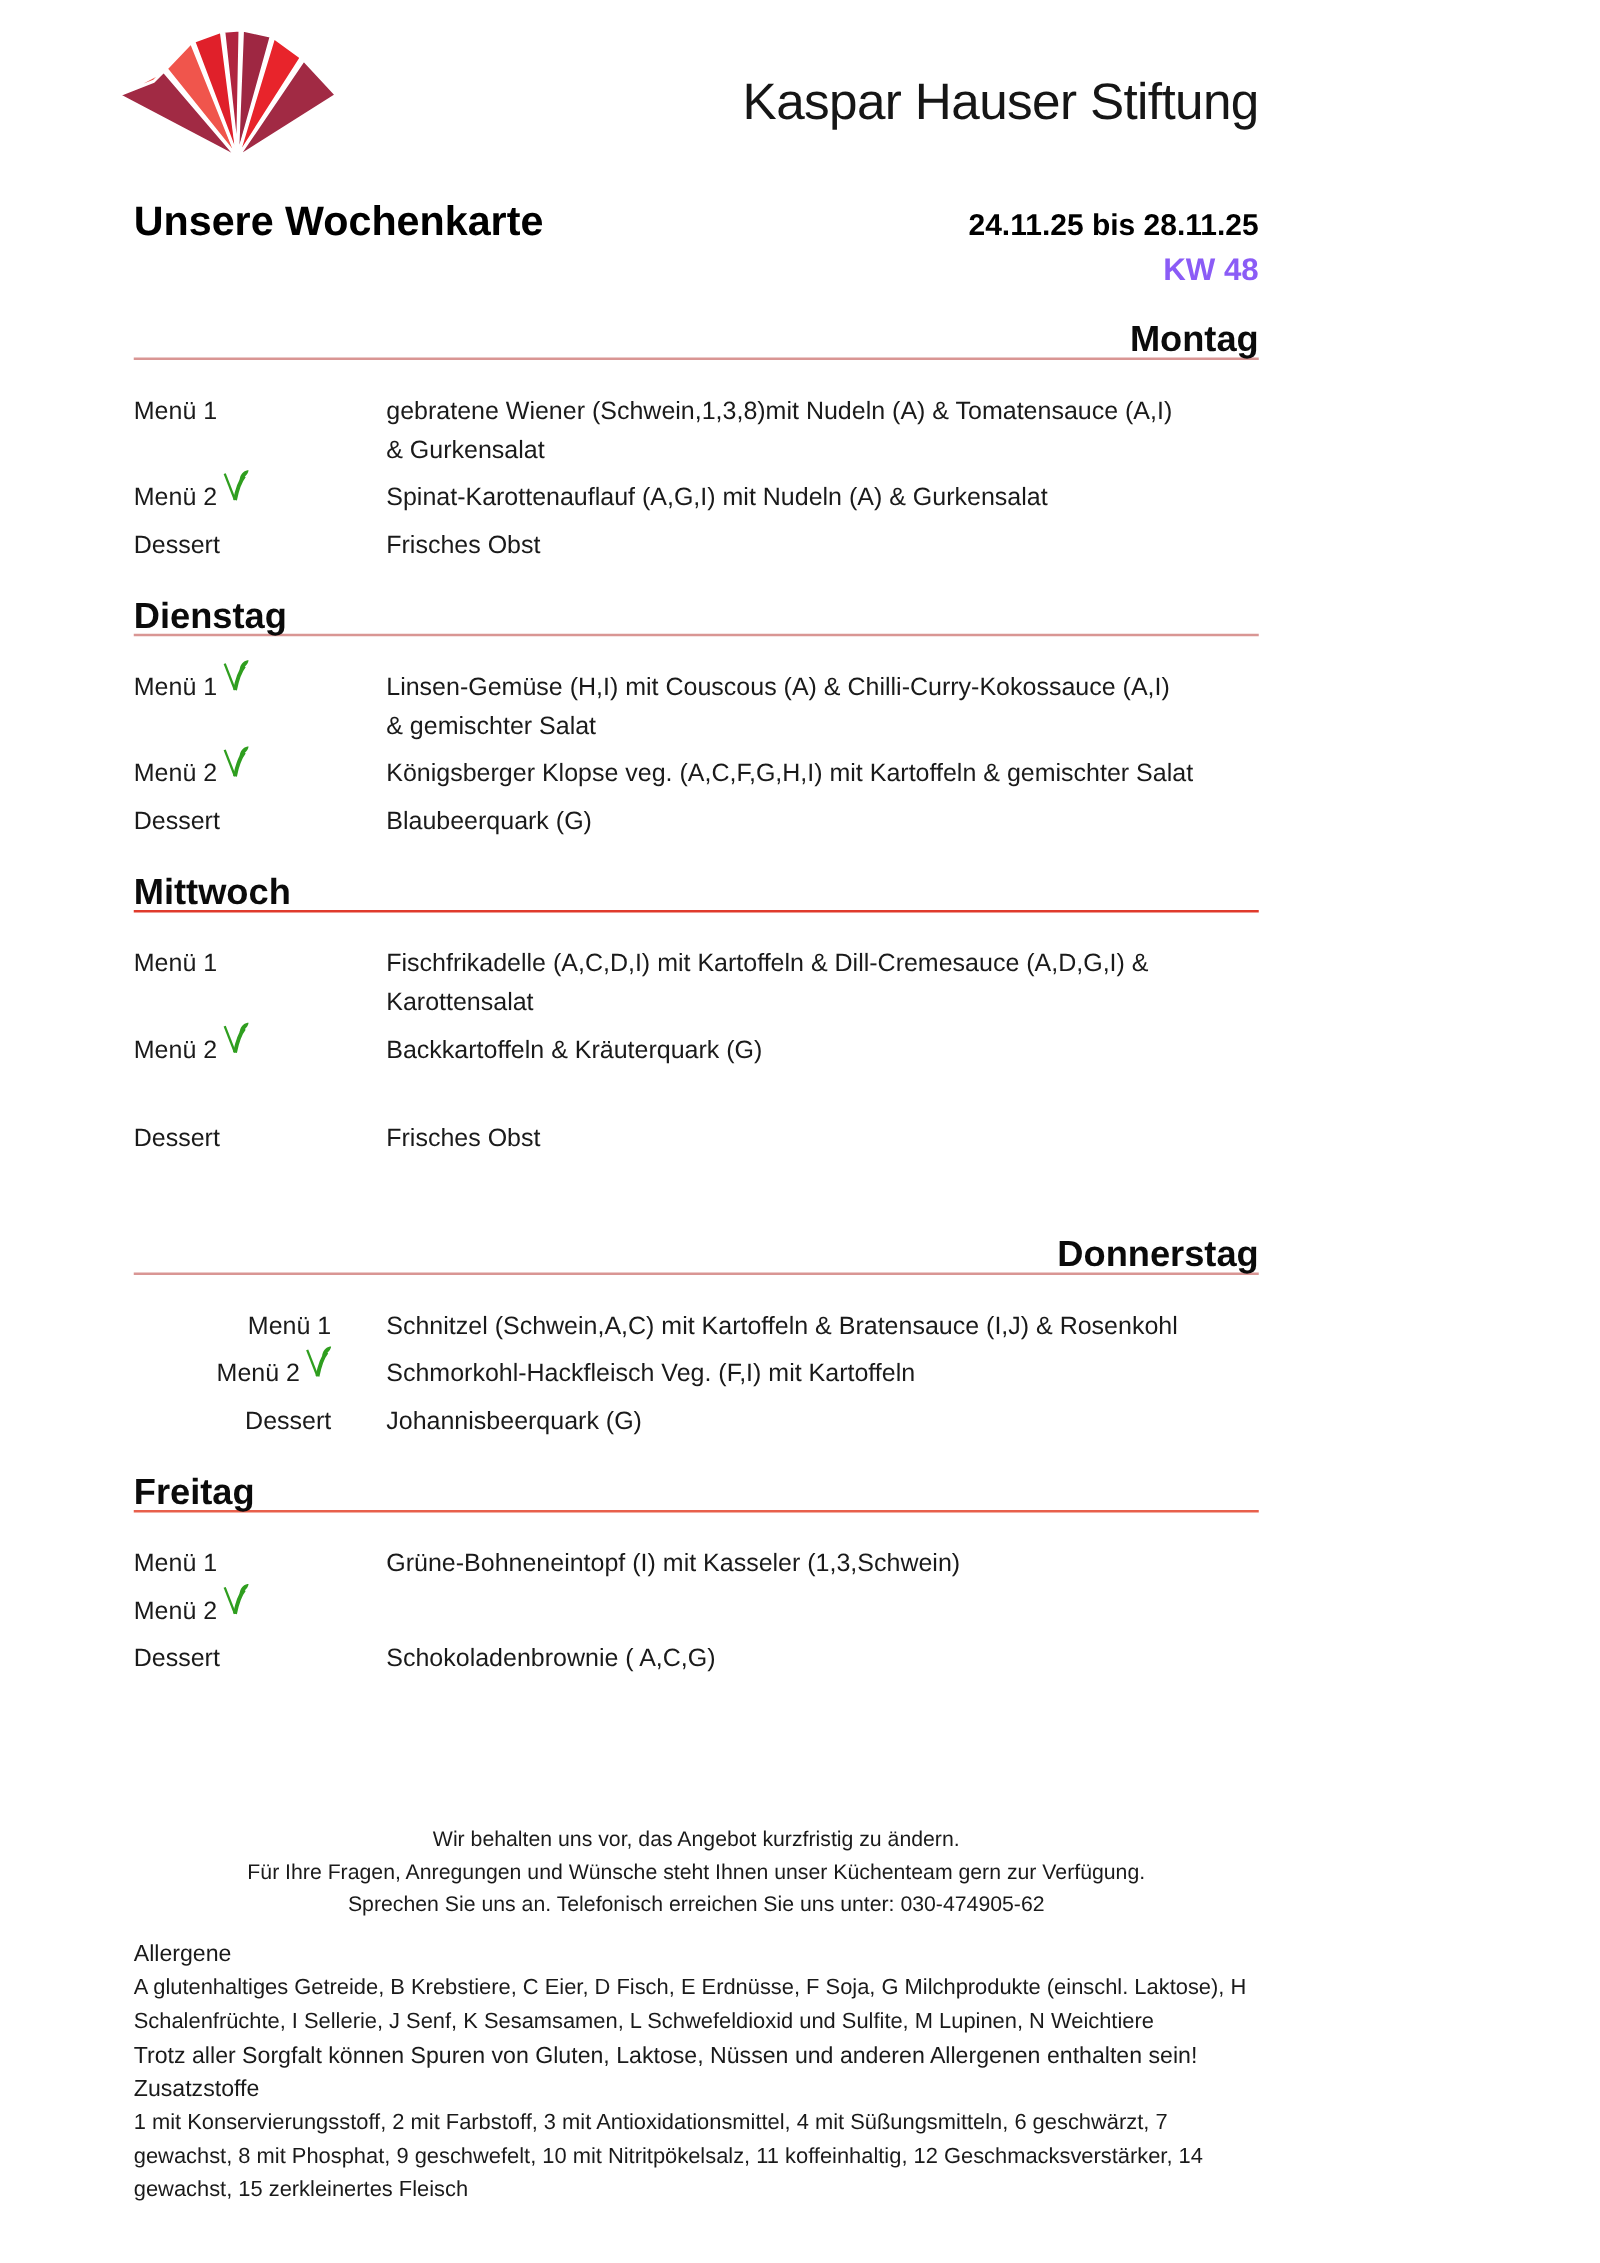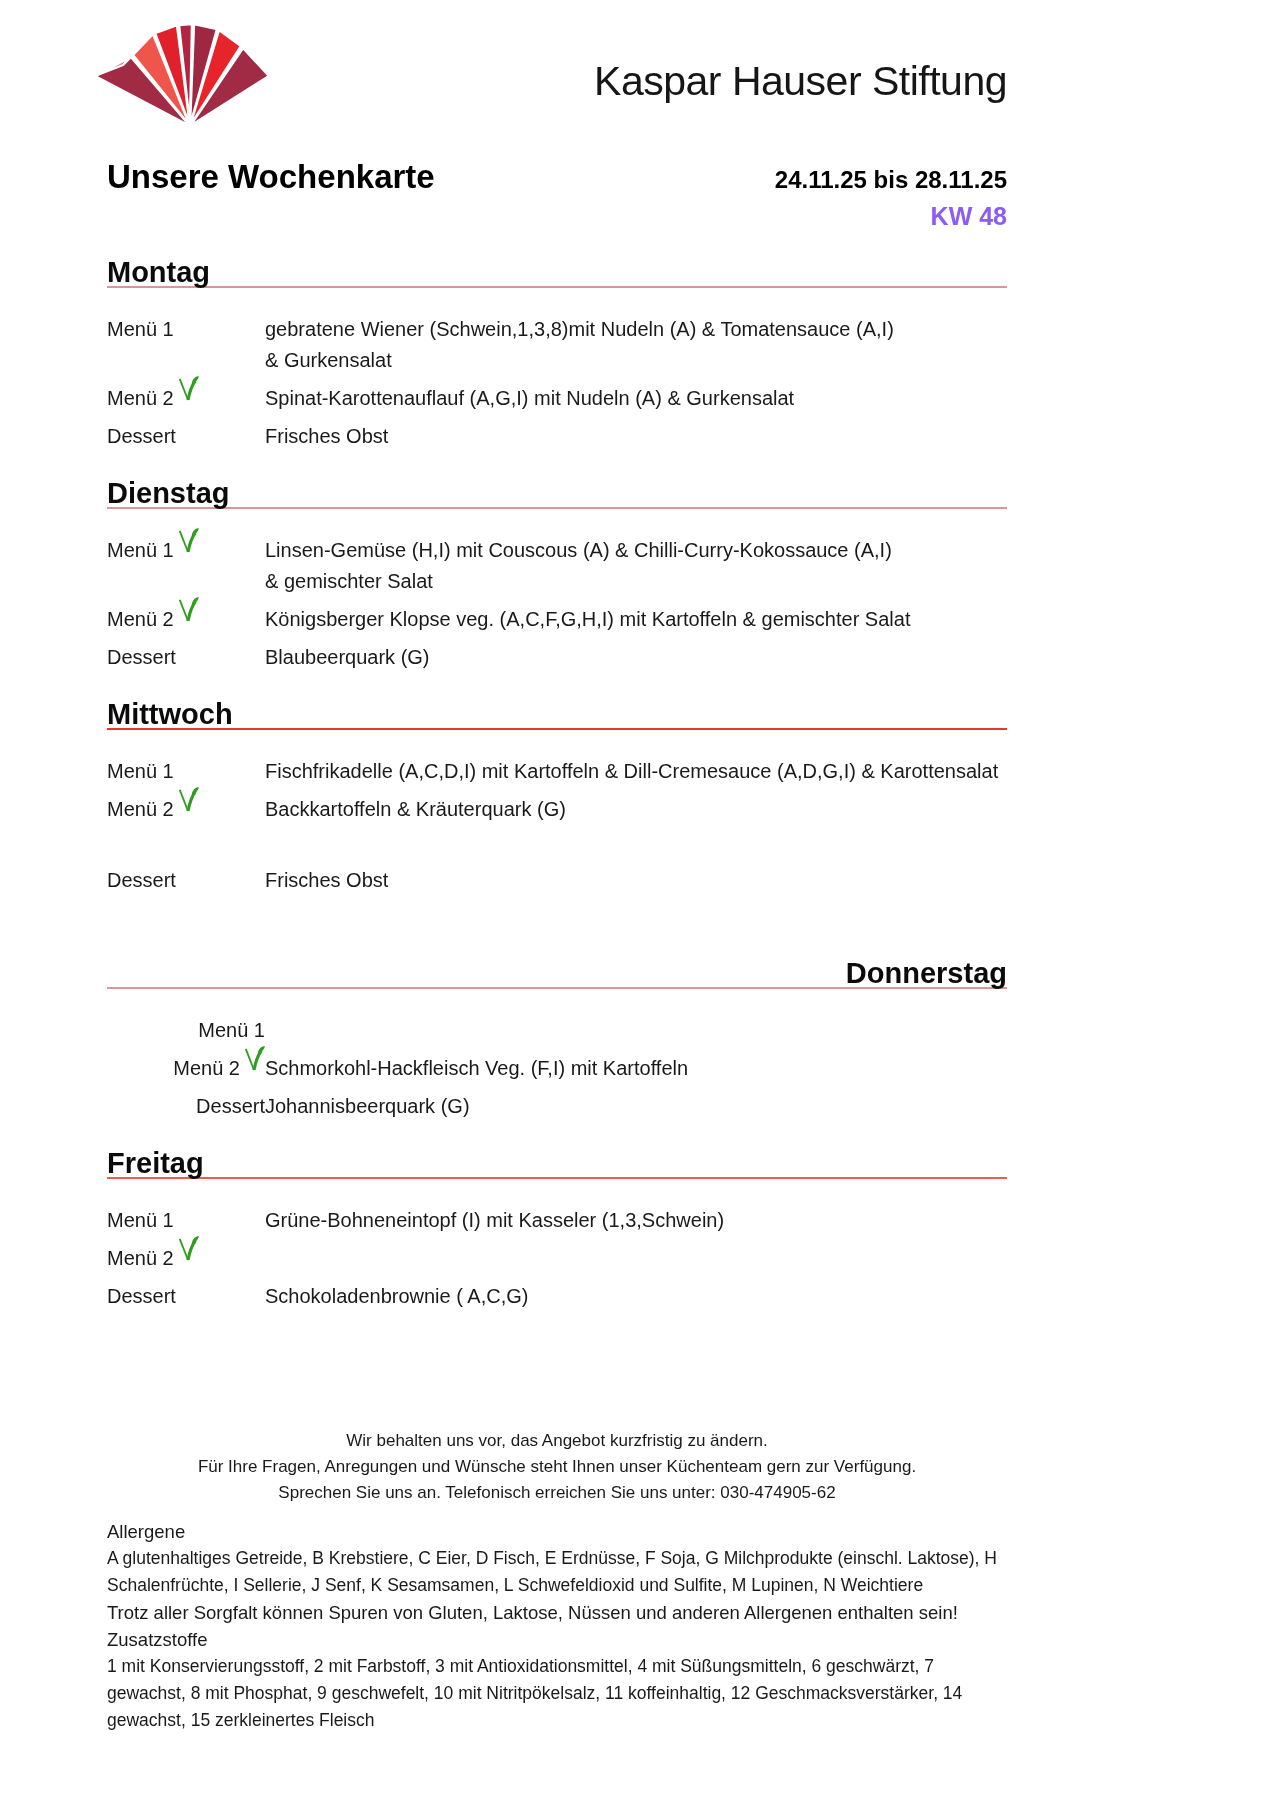--- a/index.html
+++ b/index.html
@@ -18,21 +18,21 @@
 
   .title-row{display:flex;justify-content:space-between;align-items:baseline;margin-top:16px;}
   .page-title{font-size:33px;font-weight:700;color:#000;}
   .date-range{font-size:24px;font-weight:700;color:#000;}
   .week-number{text-align:right;font-size:25px;font-weight:700;color:#8b5cf6;margin-top:6px;}
 
   
   .day-heading{border-bottom:2px solid #d99694;margin-top:26px;}
   .day-heading h2{display:inline-block;font-size:29px;font-weight:700;color:#0b0b0b;margin:0 0 -4px 0;line-height:1.1;}
   .rows{margin-top:26px;}
-  .row{display:flex;margin-bottom:7px;}
+  .row{display:flex;margin-bottom:7px;gap:44px;}
   .label{width:158px;flex:0 0 158px;font-size:20px;line-height:31px;white-space:nowrap;}
   .dish{font-size:20px;line-height:31px;}
   .dish div{min-height:0;}
   .veg{display:inline-block;vertical-align:top;margin-left:3px;margin-top:-8px;}
 
   .sec-mittwoch .row-dessert{margin-top:40px;}
   .sec-donnerstag{margin-top:62px;text-align:right;}
 
   
   .notes{margin-top:116px;text-align:center;font-size:17px;line-height:26px;color:#1a1a1a;}
@@ -68,21 +68,21 @@
       <div class="org-name">Kaspar Hauser Stiftung</div>
     </div>
 
     <div class="title-row">
       <div class="page-title">Unsere Wochenkarte</div>
       <div class="date-range">24.11.25 bis 28.11.25</div>
     </div>
     <div class="week-number">KW 48</div>
 
     <section class="day sec-montag">
-      <div class="day-heading" style="border-bottom-color: rgb(217, 150, 148);">
+      <div class="day-heading" style="border-bottom-color: rgb(217, 150, 148); text-align: right;">
         <h2>Montag</h2>
       </div>
       <div class="rows">
         <div class="row">
           <div class="label"><span>Menü 1</span></div>
           <div class="dish">
             <div>gebratene Wiener (Schwein,1,3,8)mit Nudeln (A) &amp; Tomatensauce (A,I)</div>
             <div>&amp; Gurkensalat</div>
           </div>
         </div>
@@ -170,20 +170,23 @@
       </div>
     </section>
 
     <section class="day sec-donnerstag">
       <div class="day-heading" style="border-bottom-color: rgb(217, 150, 148);">
         <h2>Donnerstag</h2>
       </div>
       <div class="rows">
         <div class="row">
           <div class="label"><span>Menü 1</span></div>
+          <div class="dish">
+              <div>Schnitzel (Schwein,A,C) mit Kartoffeln &amp; Bratensauce (I,J) &amp; Rosenkohl</div>
+            </div>
         </div>
         <div class="row">
           <div class="label"><span>Menü 2</span><span class="veg"><svg width="22" height="28" viewBox="0 0 24 30">
                   <path d="M3 4 L12 27" stroke="#2f9e1f" stroke-width="2" fill="none"></path>
                   <path d="M12 27 C14 17 16 11 20 6" stroke="#2f9e1f" stroke-width="3.4" fill="none"></path>
                   <path d="M16 9 C17 3 21 1 24 1 C23 5 20 8 16 9 Z" fill="#2f9e1f"></path>
                 </svg></span></div>
           <div class="dish">
               <div>Schmorkohl-Hackfleisch Veg. (F,I) mit Kartoffeln</div>
             </div>

